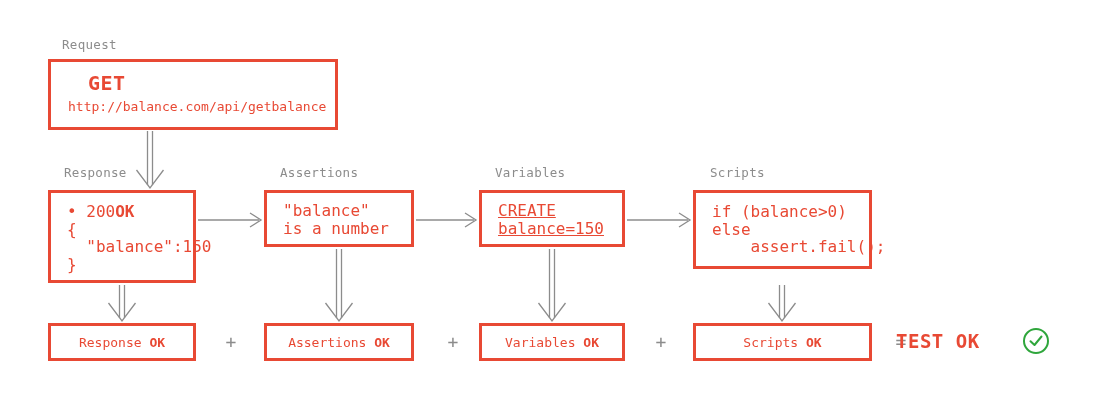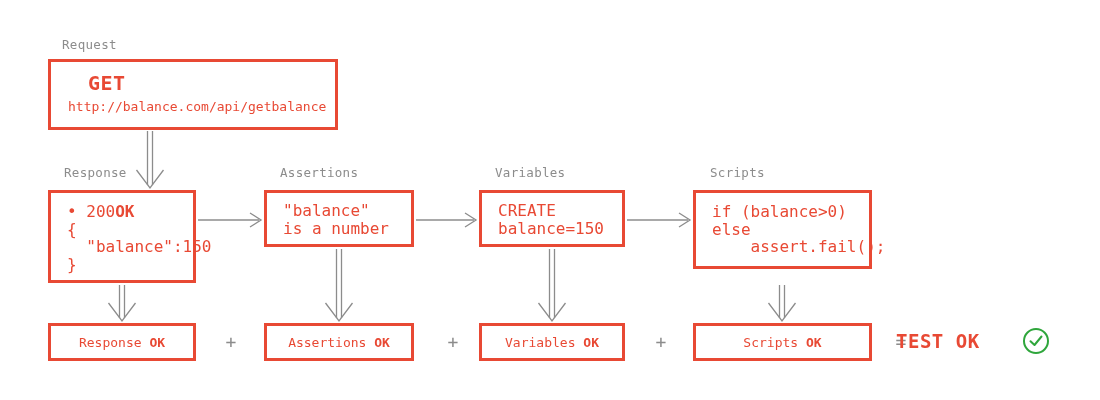--- a/index.html
+++ b/index.html
@@ -22,21 +22,21 @@
     font-size:16px;line-height:17.5px;white-space:pre;color:var(--red);
   }
   .b{font-weight:bold;}
   
   .box-get{left:48px;top:59px;width:290px;height:71px;padding:8px 0 0 17px;}
   .get-method{font-size:20px;font-weight:bold;line-height:26px;letter-spacing:.5px;margin-left:20px;}
   .get-url{font-size:13px;line-height:18px;margin-top:2px;white-space:pre;}
   
   .box-response{left:48px;top:190px;width:148px;height:93px;padding:10px 0 0 16px;}
   .box-assertions{left:264px;top:190px;width:150px;height:57px;padding:9px 0 0 16px;}
-  .box-variables{left:479px;top:190px;width:146px;height:57px;padding:9px 0 0 16px;}
+  .box-variables{left:479px;top:190px;width:146px;height:57px;padding:9px 0 0 16px;text-decoration:underline;}
   .box-scripts{left:693px;top:190px;width:179px;height:79px;padding:10px 0 0 16px;}
   
   .okbox{
     top:323px;height:38px;display:flex;align-items:center;justify-content:center;
     font-size:13px;color:var(--red);white-space:pre;
   }
   .ok-response{left:48px;width:148px;}
   .ok-assertions{left:264px;width:150px;}
   .ok-variables{left:479px;width:146px;}
   .ok-scripts{left:693px;width:179px;}

